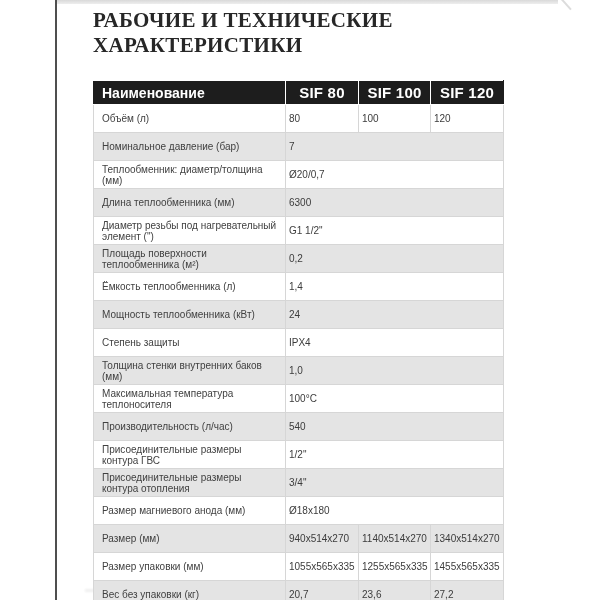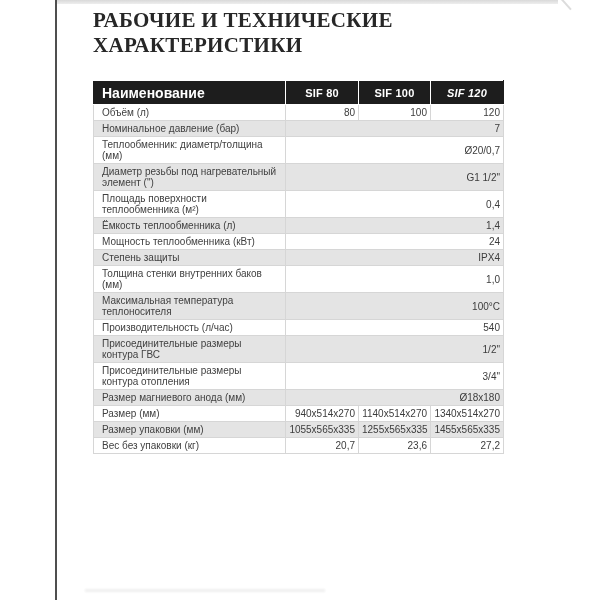--- a/index.html
+++ b/index.html
@@ -39,29 +39,29 @@
   .specs col.c-name { width: 192px; }
   .specs col.c-v1 { width: 73px; }
   .specs col.c-v2 { width: 72px; }
   .specs col.c-v3 { width: 73px; }
 
   .specs th {
     background: #1d1d1d; color: #ffffff; height: 24px;
     border: 1px solid #ffffff; font-weight: bold; vertical-align: middle;
   }
   .specs th.h-name { text-align: left; padding: 0 8px; font-size: 14px; border-left: 1px solid #1d1d1d; }
-  .specs th.h-model { text-align: center; font-size: 11px; letter-spacing: .2px; }
-  .specs th:last-child { border-right: 1px solid #1d1d1d; font-style: italic; }
+  .specs th.h-model { text-align: center; font-size: 15px; letter-spacing: .2px; }
+  .specs th:last-child { border-right: 1px solid #1d1d1d; }
 
   .specs td {
     border: 1px solid #d6d6d6; vertical-align: middle;
-    padding: 2px 8px; height: 16px; line-height: 11px;
+    padding: 2px 8px; height: 28px; line-height: 11px;
   }
   .specs td.name { text-align: left; color: #414141; }
-  .specs td.val { text-align: right; padding: 2px 3px; }
+  .specs td.val { text-align: left; padding: 2px 3px; }
   .specs tbody tr:nth-child(even) td { background: #e4e4e4; }
   .specs tbody tr:nth-child(odd) td { background: #ffffff; }
 </style>
 </head>
 <body>
 
 <div class="page-edge-left"></div>
 <div class="page-edge-top"></div>
 <div class="page-curl"></div>
 <div class="page-shadow-bottom"></div>
@@ -92,26 +92,30 @@
     </tr>
     <tr>
       <td class="name">Номинальное давление (бар)</td>
       <td class="val" colspan="3">7</td>
     </tr>
     <tr>
       <td class="name">Теплообменник: диаметр/толщина (мм)</td>
       <td class="val" colspan="3">Ø20/0,7</td>
     </tr>
     <tr>
+      <td class="name">Длина теплообменника (мм)</td>
+      <td class="val" colspan="3">6300</td>
+    </tr>
+    <tr>
       <td class="name">Диаметр резьбы под нагревательный элемент (")</td>
       <td class="val" colspan="3">G1 1/2"</td>
     </tr>
     <tr>
       <td class="name">Площадь поверхности теплообменника (м²)</td>
-      <td class="val" colspan="3">0,4</td>
+      <td class="val" colspan="3">0,2</td>
     </tr>
     <tr>
       <td class="name">Ёмкость теплообменника (л)</td>
       <td class="val" colspan="3">1,4</td>
     </tr>
     <tr>
       <td class="name">Мощность теплообменника (кВт)</td>
       <td class="val" colspan="3">24</td>
     </tr>
     <tr>

